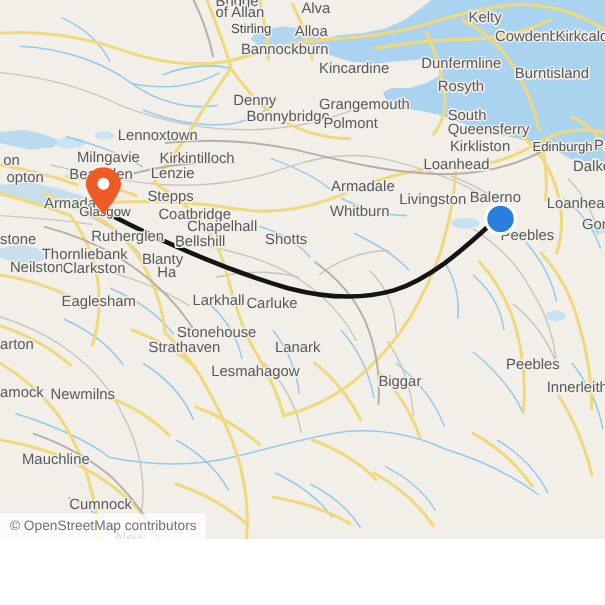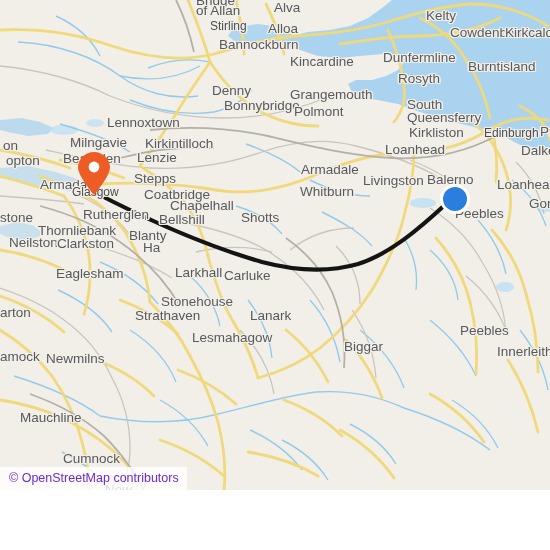--- a/index.html
+++ b/index.html
@@ -56,21 +56,21 @@
     color:#ffffff;font-size:20px;letter-spacing:.2px;
     font-family:"Liberation Sans", sans-serif;
     cursor:pointer;border:none;
     box-shadow:0 1px 2px rgba(0,0,0,.12);
   }
 
   
   .attrib{
     position:absolute;left:0;bottom:0;
     background:rgba(255,255,255,.80);
-    color:#6d28d9;font-size:12.5px;
+    color:#737373;font-size:12.5px;
     padding:4px 8px 5px 9px;
     font-family:"Liberation Sans", sans-serif;
   }
 
   
   .footer{
     position:absolute;left:0;top:490px;width:550px;height:60px;
     background:#ffffff;
     display:flex;align-items:center;
     border-top:1px solid #ffffff;

